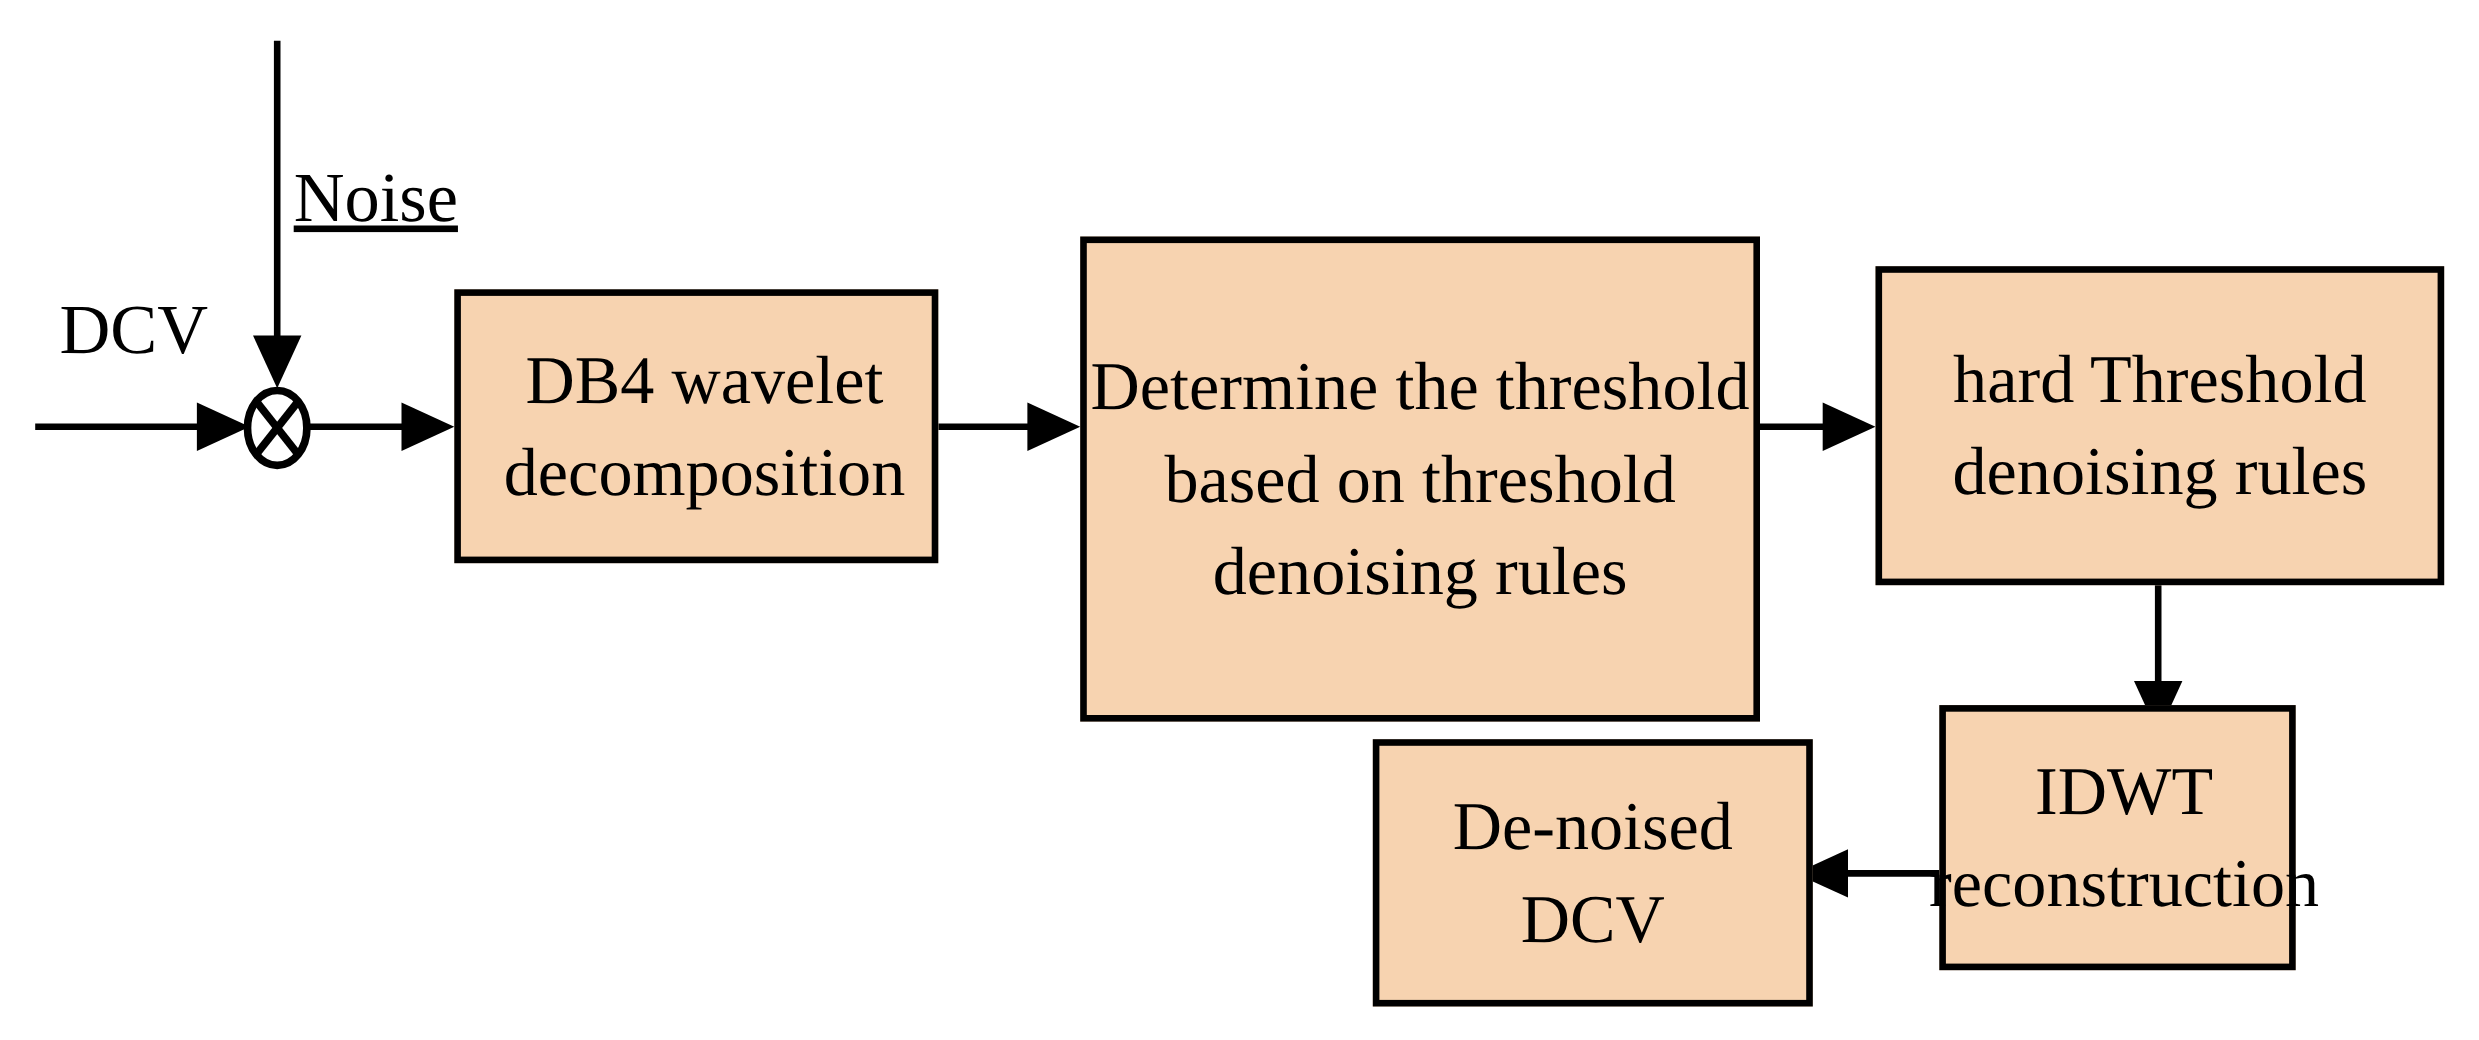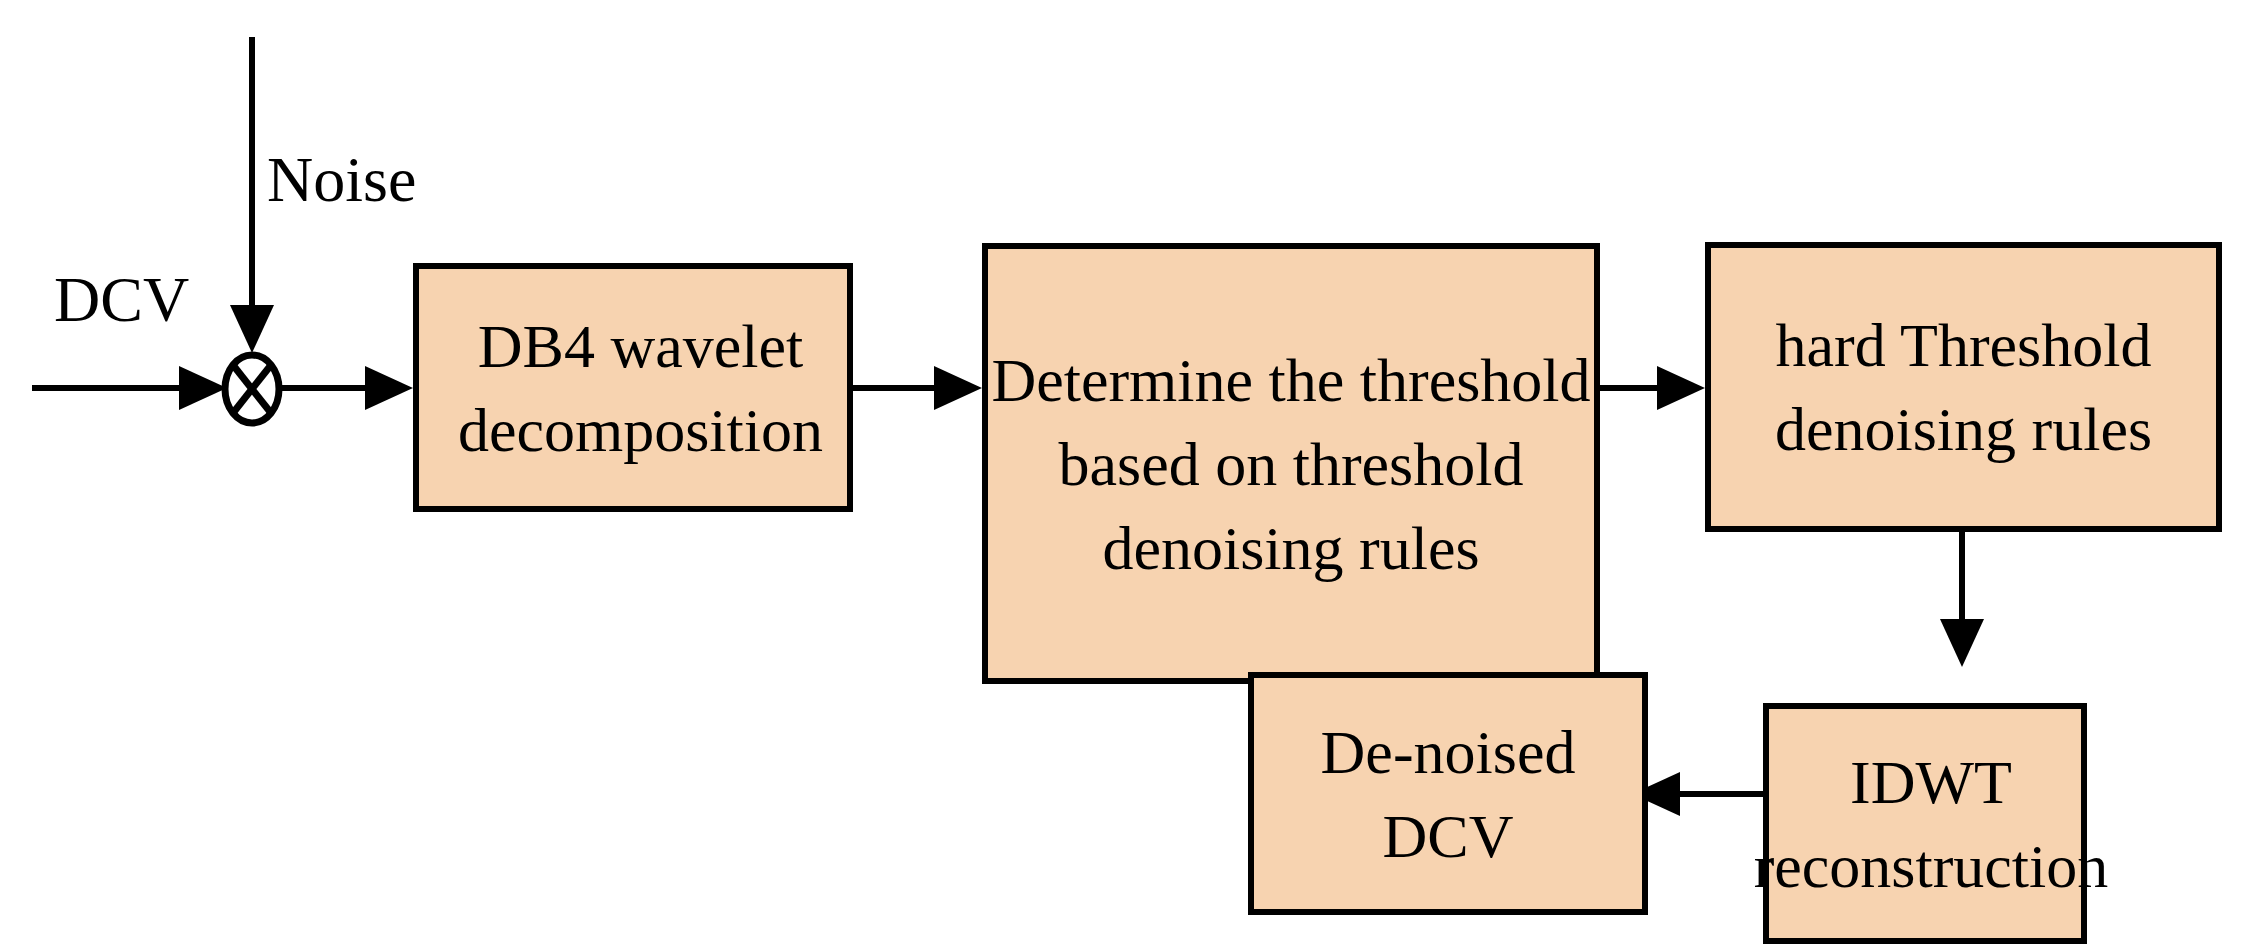--- a/index.html
+++ b/index.html
@@ -90,41 +90,41 @@
     </g>
 
     <g>
       <line x1="1763" y1="794" x2="1677" y2="794" stroke="#000000" stroke-width="6"></line>
       <polygon points="1632,794 1680,772 1680,816" fill="#000000"></polygon>
     </g>
   </svg>
 
   <div class="float-label" style="left:54px; top:268px;">DCV</div>
 
-  <div class="float-label" style="left:267px; top:148px;">Noise</div>
+  <div class="float-label" style="left:267px; top:148px;text-decoration:underline;">Noise</div>
 
   <div class="box" style="left:413px; top:263px; width:440px; height:249px;padding-left:15px;">
     <span class="box-label">DB4 wavelet
 decomposition</span>
   </div>
 
-  <div class="box" style="left:982px; top:215px; width:618px; height:441px;margin-top:28px;">
+  <div class="box" style="left:982px; top:215px; width:618px; height:441px;">
     <span class="box-label">Determine the threshold
 based on threshold
 denoising rules</span>
   </div>
 
   <div class="box" style="left:1705px; top:242px; width:517px; height:290px;">
     <span class="box-label">hard Threshold
 denoising rules</span>
   </div>
 
   <div class="box" style="left:1232px; top:672px; width:400px; height:243px;margin-left:16px;">
     <span class="box-label">De-noised
 DCV</span>
   </div>
 
-  <div class="box" style="left:1763px; top:703px; width:324px; height:241px;padding-left:12px;">
+  <div class="box" style="left:1763px; top:641px; width:324px; height:241px;padding-left:12px;">
     <span class="box-label">IDWT
 reconstruction</span>
   </div>
 
 </div>
 
 </body></html>

